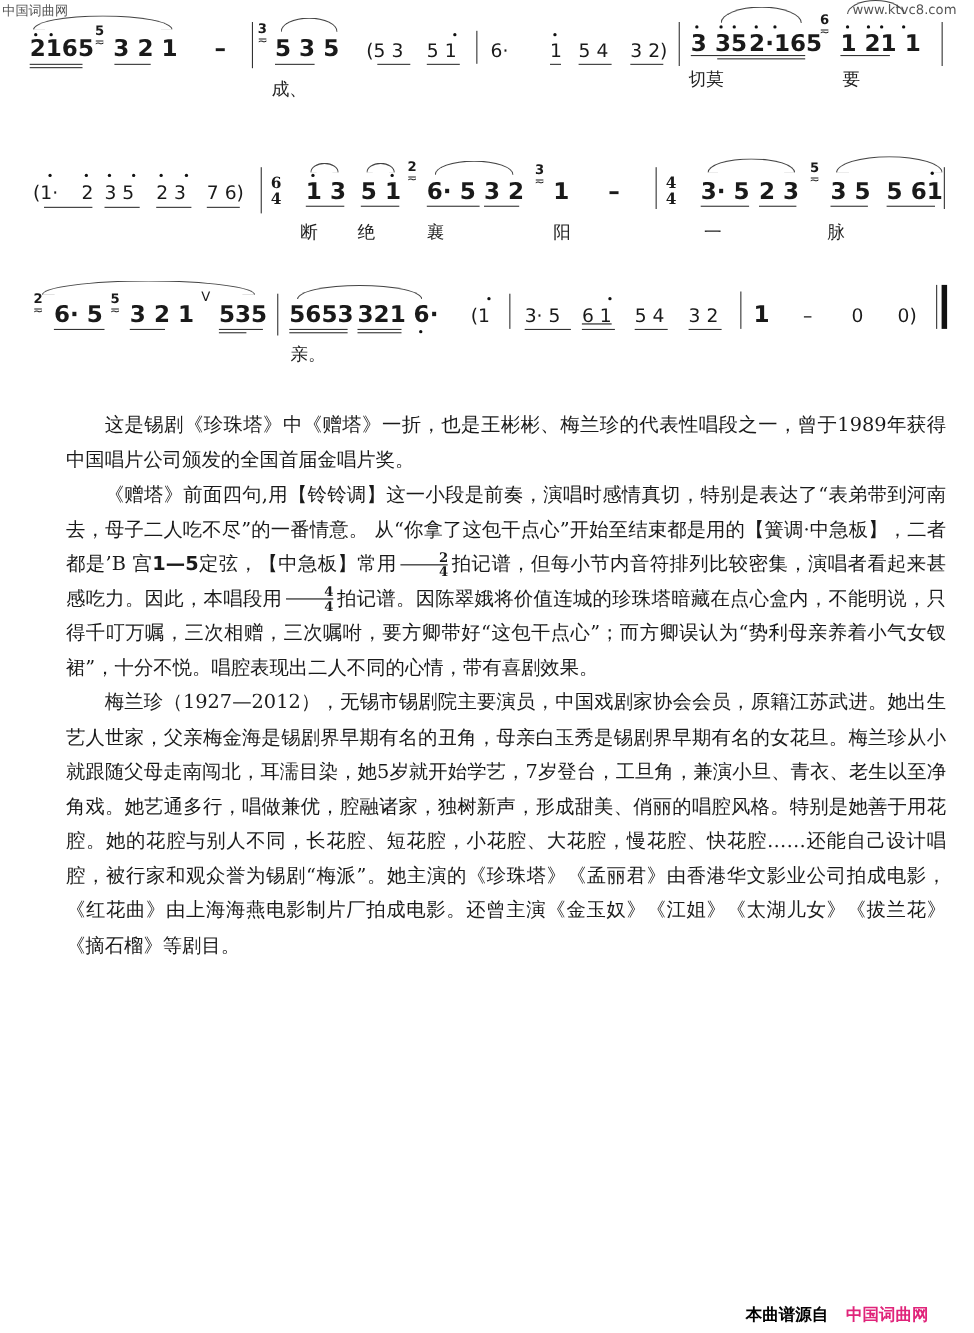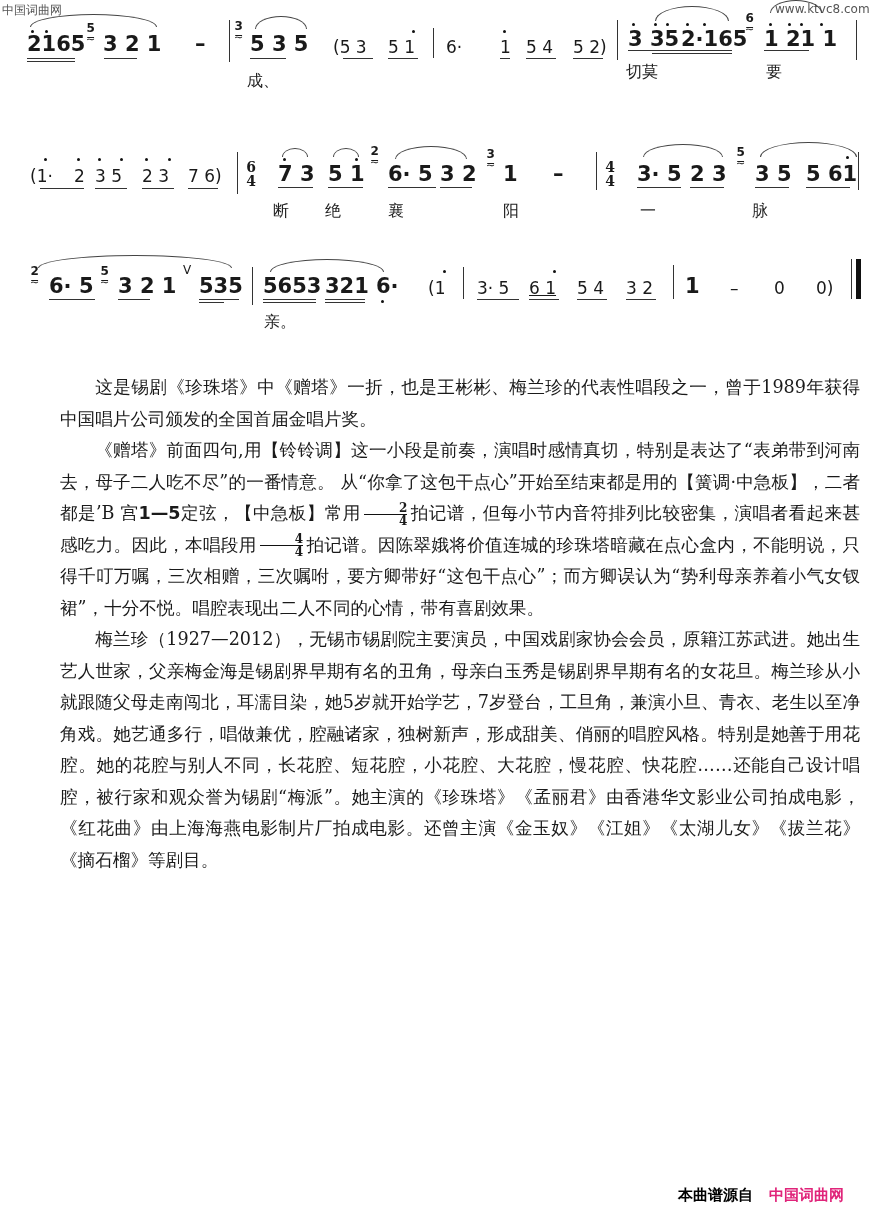--- a/index.html
+++ b/index.html
@@ -94,21 +94,21 @@
   <div class="note light" style="left:388px; top:35px;">5 1</div>
   <div class="dot" style="left:412px;top:30px;"></div>
   <div class="ul" style="left:388px; top:58px; width:30px;"></div>
   <div class="bar" style="left:433px; top:28px; height:30px;"></div>
   <div class="note light" style="left:446px; top:35px;">6·</div>
   <div class="note light" style="left:500px; top:35px;">1</div>
   <div class="dot" style="left:503px;top:30px;"></div>
   <div class="ul" style="left:500px; top:58px; width:10px;"></div>
   <div class="note light" style="left:526px; top:35px;">5 4</div>
   <div class="ul" style="left:526px; top:58px; width:30px;"></div>
-  <div class="note light" style="left:573px; top:35px;">5 2)</div>
+  <div class="note light" style="left:573px; top:35px;">3 2)</div>
   <div class="ul" style="left:573px; top:58px; width:30px;"></div>
   <div class="bar" style="left:617px; top:20px; height:40px;"></div>
   <div class="slur" style="left:655px; top:6px; width:72px; height:14px;"></div>
   <div class="dot" style="left:632px;top:23px;"></div>
   <div class="dot" style="left:654px;top:23px;"></div>
   <div class="dot" style="left:666px;top:23px;"></div>
   <div class="note" style="left:628px; top:27px;">3 35</div>
   <div class="ul" style="left:628px; top:50px; width:104px;"></div>
   <div class="ul" style="left:652px; top:53px; width:80px;"></div>
   <div class="dot" style="left:686px;top:23px;"></div>
@@ -144,21 +144,21 @@
   <div class="ul" style="left:142px; top:58px; width:32px;"></div>
   <div class="note light" style="left:188px; top:34px;">7 6)</div>
   <div class="ul" style="left:188px; top:58px; width:30px;"></div>
   <div class="bar" style="left:237px; top:22px; height:42px;"></div>
   <div class="timesig" style="left:244px; top:30px;">
       <span>6</span>
       <span>4</span>
     </div>
   <div class="slur" style="left:282px; top:18px; width:24px; height:8px;"></div>
   <div class="dot" style="left:283px;top:28px;"></div>
-  <div class="note" style="left:278px; top:32px;">7 3</div>
+  <div class="note" style="left:278px; top:32px;">1 3</div>
   <div class="ul" style="left:278px; top:57px; width:35px;"></div>
   <div class="slur" style="left:333px; top:18px; width:24px; height:8px;"></div>
   <div class="dot" style="left:355px;top:28px;"></div>
   <div class="note" style="left:328px; top:32px;">5 1</div>
   <div class="ul" style="left:328px; top:57px; width:35px;"></div>
   <div class="grace" style="left:370px; top:15px;"><span>2</span><span class="tie">≂</span></div>
   <div class="slur" style="left:395px; top:16px; width:70px; height:12px;"></div>
   <div class="note" style="left:388px; top:32px;">6· 5</div>
   <div class="ul" style="left:388px; top:57px; width:48px;"></div>
   <div class="note" style="left:440px; top:32px;">3 2</div>

